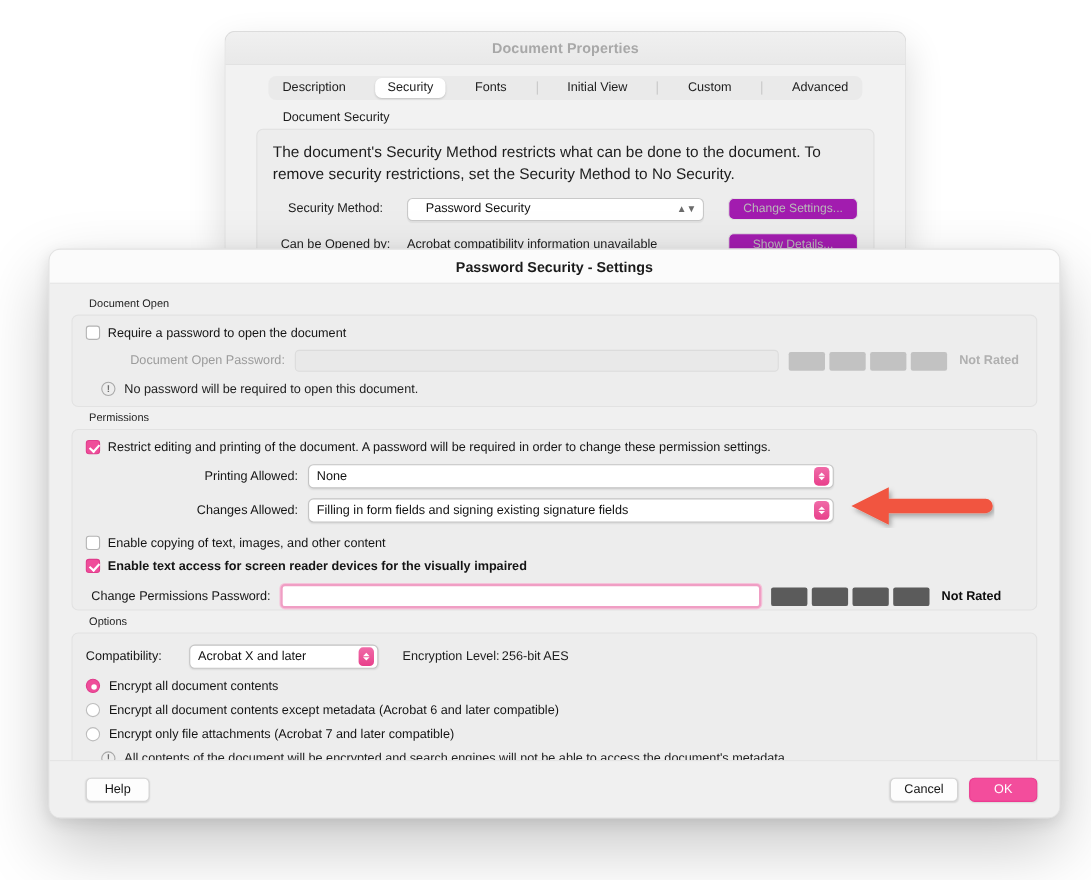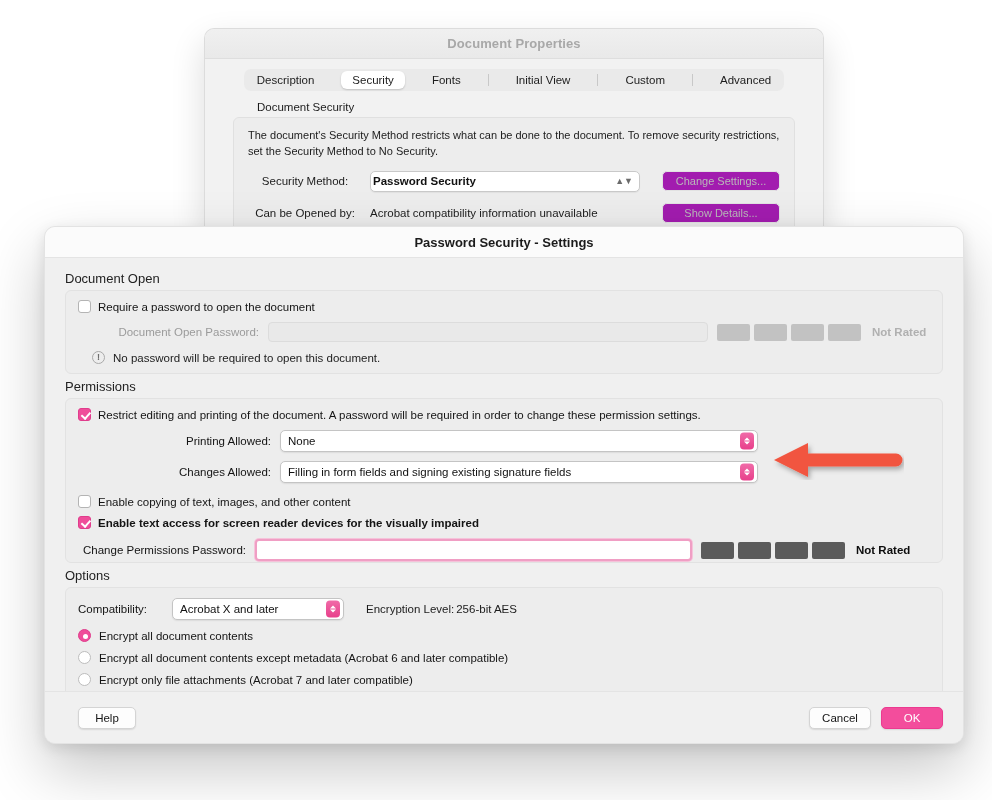--- a/index.html
+++ b/index.html
@@ -47,30 +47,29 @@
   }
   .tab.sel { background: #ffffff; box-shadow: 0 1px 2px rgba(0,0,0,.18); }
   .tabsep { width: 1px; height: 12px; background: #c8c8c8; }
 
   .ds-label { font-size: 11.5px; color: #1c1c1c; margin: 2px 0 4px 36px; }
   .ds-box {
     margin: 0 12px; background: #ededed;
     border: 1px solid #e0e0e0; border-radius: 6px;
     padding: 10px 14px 14px 14px; height: 120px;
   }
-  .ds-desc { font-size: 11px; color: #1c1c1c; line-height: 1.45; }
+  .ds-desc { font-size: 14px; color: #1c1c1c; line-height: 1.45; }
   .ds-row { display: flex; align-items: center; margin-top: 11px; }
   .ds-rowlabel { font-size: 11.5px; color: #1c1c1c; width: 122px; text-align: center; padding-right: 8px; }
   .ds-select {
     width: 270px; height: 21px; background: #fff;
     border: 1px solid #c9c9c9; border-radius: 5px;
-    display: flex; align-items: center; padding: 0 2px;
+    display: flex; align-items: center; padding: 0 16px;
     font-size: 11.5px; color: #111; position: relative;
     box-shadow: 0 1px 1px rgba(0,0,0,.05);
-    font-weight: bold;
   }
   .ds-select .chev { position: absolute; right: 6px; font-size: 9px; color: #6b6b6b; line-height: 1; }
   .ds-static { font-size: 11.5px; color: #1c1c1c; }
   .ds-btn {
     margin-left: auto; width: 118px; height: 20px;
     background: #a21caf; border: 1px solid #e2e2e2; border-radius: 5px;
     font-size: 11px; color: #b9b9b9;
     display: flex; align-items: center; justify-content: center;
   }
 
@@ -85,21 +84,21 @@
     border: 1px solid #e3e3e3;
   }
   .dlg-titlebar {
     height: 31px; background: #fbfbfb;
     border-bottom: 1px solid #e4e4e4;
     display: flex; align-items: center; justify-content: center;
   }
   .dlg-title { font-size: 13px; font-weight: bold; color: #1b1b1b; }
   .dlg-body { padding: 8px 20px 0 20px; }
 
-  .sect-label { font-size: 13px; color: #222; margin: 5px 0 4px 0; }
+  .sect-label { font-size: 10px; color: #222; margin: 5px 0 4px 16px; }
   .panel {
     background: #ededed; border: 1px solid #e2e2e2; border-radius: 6px;
     padding: 9px 12px;
   }
 
   .ck-row { display: flex; align-items: center; gap: 7px; }
   .ck {
     width: 13px; height: 13px; border-radius: 3px;
     border: 1px solid #b4b4b4; background: #fff; flex: 0 0 auto;
     position: relative;

